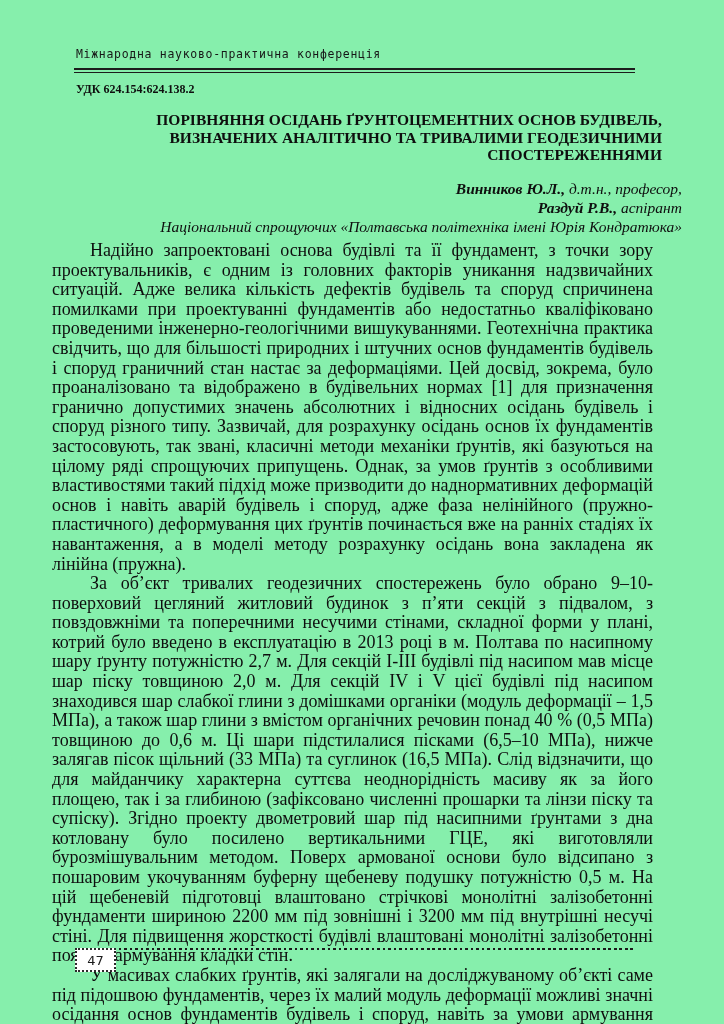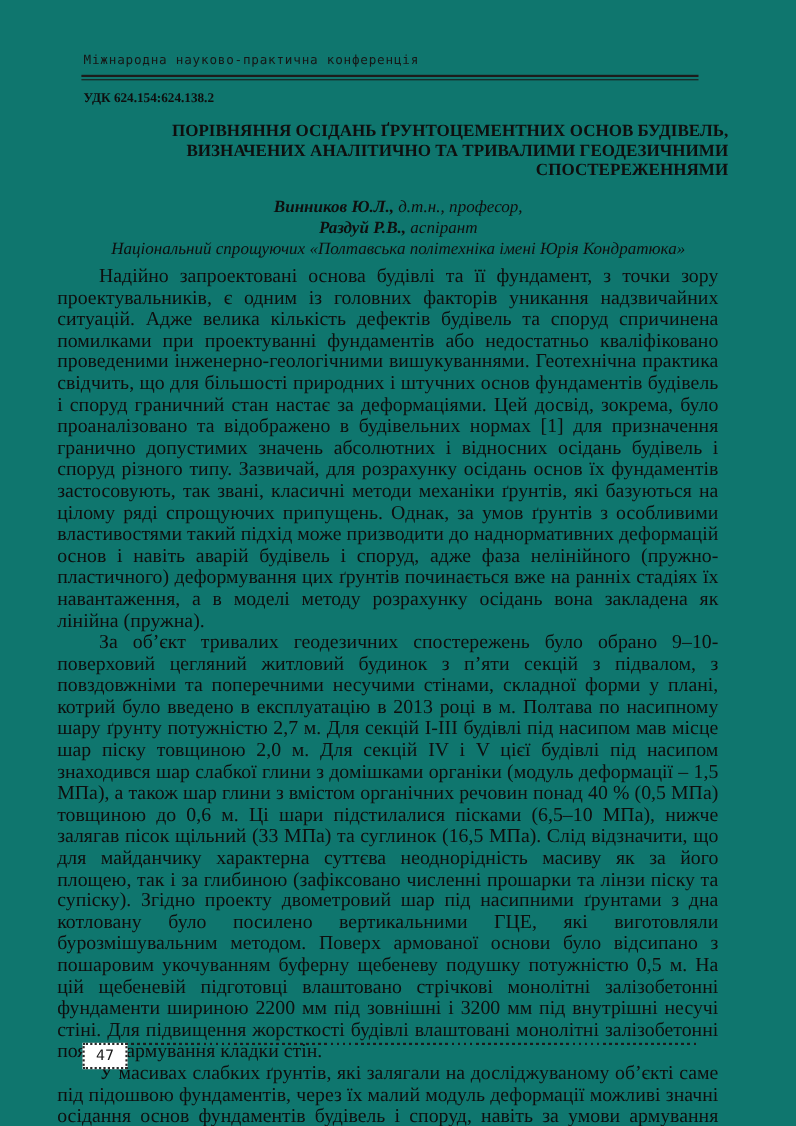--- a/index.html
+++ b/index.html
@@ -1,19 +1,19 @@
 <!DOCTYPE html>
 <html><head>
 <meta charset="utf-8">
 <style>
   html,body{margin:0;padding:0;background:#888;}
   .page{
     position:relative;
     width:724px;height:1024px;
-    background:#0f766e;
+    background:#86efac;
     font-family:"Liberation Serif", serif;
     color:#0e0e0e;
     overflow:hidden;
     margin:0 auto;
   }
   .running-head{
     position:absolute;left:76px;top:47px;
     font-family:"DejaVu Sans Mono", monospace;
     font-size:11.5px;letter-spacing:0.7px;
     color:#161616;white-space:nowrap;
@@ -27,21 +27,21 @@
     position:absolute;left:76px;top:82px;
     font-size:12px;font-weight:bold;white-space:nowrap;
   }
   .title{
     position:absolute;left:62px;top:111px;width:600px;
     text-align:right;font-weight:bold;font-size:15.5px;line-height:17.6px;
   }
   .title-inner{display:inline-block;max-width:548px;}
   .authors{
     position:absolute;left:42px;top:180px;width:640px;
-    text-align:center;font-size:15.5px;line-height:18.8px;font-style:italic;
+    text-align:right;font-size:15.5px;line-height:18.8px;font-style:italic;
   }
   .author-name{font-weight:bold;}
   .body-text{
     position:absolute;left:52px;top:241px;width:601px;
     font-size:18px;line-height:19.6px;text-align:justify;
   }
   .body-text p{margin:0;text-indent:38px;}
   .footer-rule{
     position:absolute;left:75px;top:948px;width:561px;height:2px;
     background:repeating-linear-gradient(90deg,#1a1a1a 0 2.5px,transparent 2.5px 5.5px);

